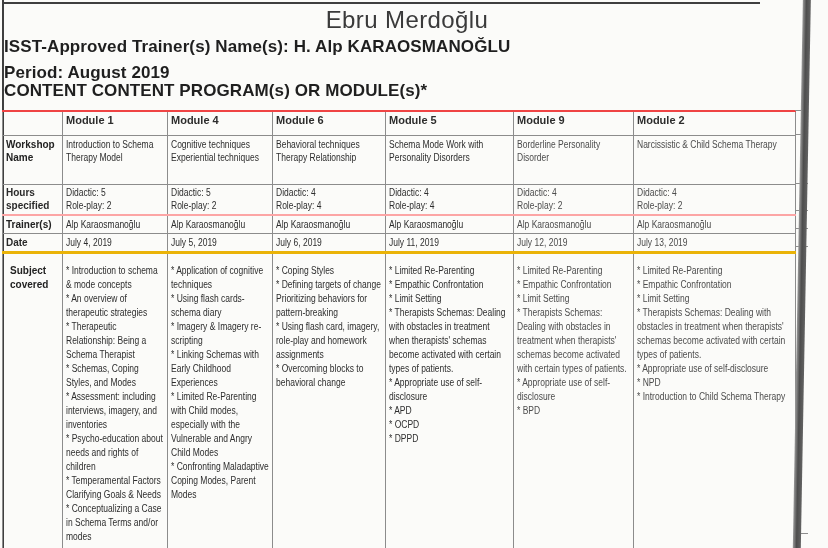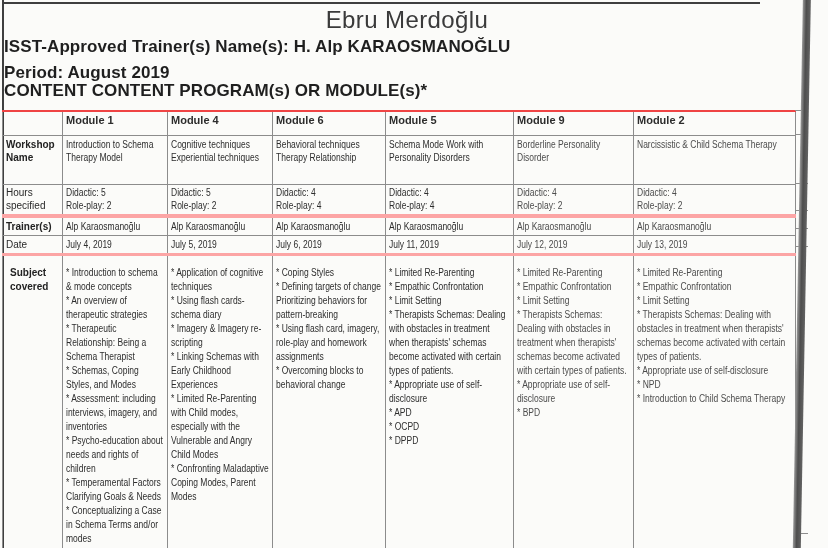--- a/index.html
+++ b/index.html
@@ -42,26 +42,26 @@
     border: 1px solid #8c8c8c;
     vertical-align: top;
     padding: 2px 3px;
     font-size: 10px; line-height: 13px;
     white-space: pre-line;
     overflow: visible;
   }
   .r-head td    { height: 19px; font-weight: bold; font-size: 11px; border-top: 2px solid #ef4444; }
   .r-work td    { height: 44px; }
   .r-hours td   { height: 21px; line-height: 12.5px; }
-  .r-trainer td { height: 13px; border-top: 4px solid #fca5a5; }
-  .r-date td    { height: 13px; border-bottom: 3px solid #fca5a5; }
+  .r-trainer td { height: 13px; border-top: 2px solid #fca5a5; }
+  .r-date td    { height: 13px; border-bottom: 3px solid #eab308; }
   .r-subject td { height: 284px; padding-top: 10px; border-bottom: 2px solid #1f1f1f; line-height: 14px; }
 
   td.lbl { font-weight: bold; color: #222; margin-left: 12px; }
-  td.lbl-reg { font-weight: normal; color: #2a2a2a; }
+  td.lbl-reg { font-weight: bold; color: #2a2a2a; }
   .r-subject td.lbl { padding-left: 7px; }
 
   
   .cx { transform: scaleX(0.85); transform-origin: 0 0; width: 117.6%; }
   .m5 .cx, .m6 .cx { color: #4c4c4c; }
 </style>
 </head>
 <body>
 
 <div class="page">

